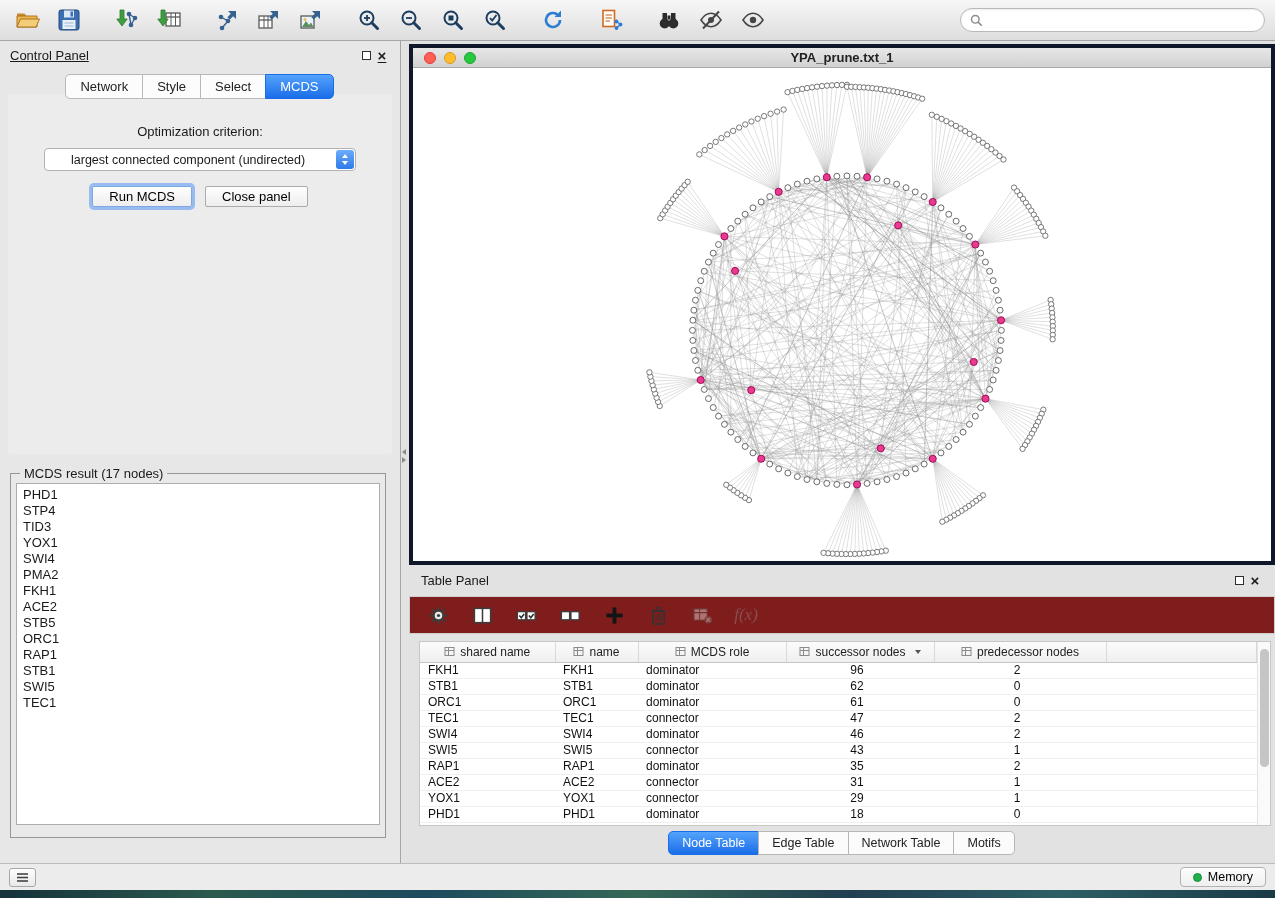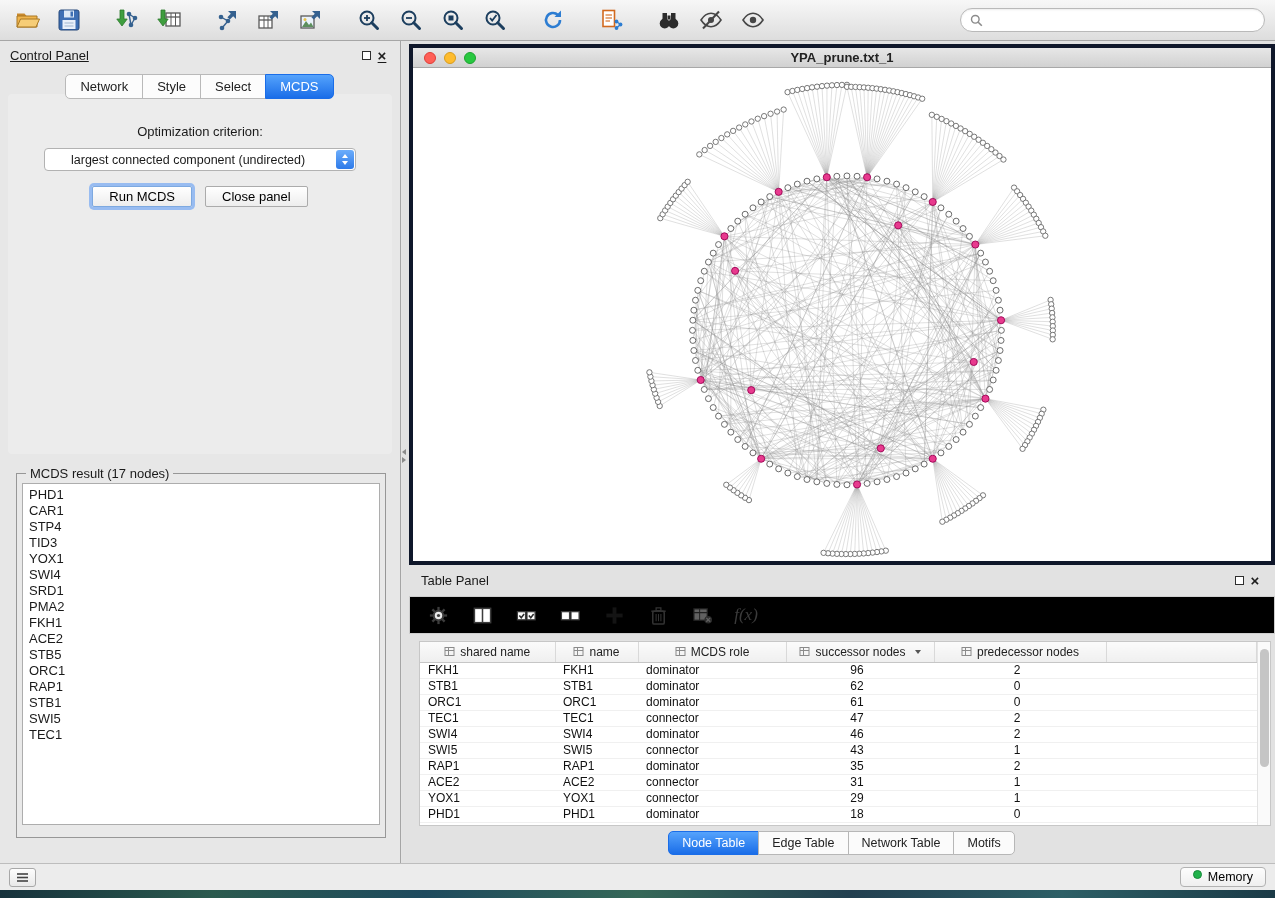--- a/index.html
+++ b/index.html
@@ -65,21 +65,21 @@
   .tri-up { width:0; height:0; border-left:3.5px solid transparent; border-right:3.5px solid transparent; border-bottom:4px solid #fff; }
   .tri-down { width:0; height:0; border-left:3.5px solid transparent; border-right:3.5px solid transparent; border-top:4px solid #fff; }
   .btn-row { display:flex; justify-content:center; gap:13px; margin-top:15px; }
   .btn {
     font-size:13px; padding:2px 16px; background:linear-gradient(#ffffff,#ededed);
     border:1px solid #ababab; border-radius:2px; font-family:"Liberation Sans",sans-serif;
   }
   .btn.focus-ring { box-shadow:0 0 0 3px rgba(108,163,245,.65); border-color:#7da9e0; }
 
   .mcds-fieldset {
-    position:absolute; left:16px; right:14px; top:425px; height:372px;
+    position:absolute; left:10px; right:14px; top:425px; height:372px;
     border:1px solid #979797; background:#e9e9e9; padding:2px 5px 6px 5px;
   }
   .mcds-fieldset legend { font-size:13px; padding:0 4px; margin-left:4px; }
   .mcds-list {
     background:#fff; border:1px solid #adadad; height:342px; overflow:hidden;
     padding:3px 0 0 6px; font-size:13px; line-height:16px;
   }
   .mcds-item { height:16px; }
 
   
@@ -106,21 +106,21 @@
   .light.green { background:#28c840; border:1px solid #1da32f; }
   .net-canvas { position:absolute; top:21px; left:0; right:0; bottom:0; background:#fff; }
   .net-canvas svg { width:100%; height:100%; display:block; }
 
   
   .table-panel { position:absolute; left:7px; top:527px; right:0; bottom:0; }
   .tp-header { height:24px; display:flex; align-items:center; padding:0 12px; font-size:13px; }
   .tp-header .ph-title { flex:1; }
   .tp-toolbar {
     position:absolute; top:28px; left:0; right:0; height:38px;
-    background:#000000; border:1px solid #cecece;
+    background:#7f1d1d; border:1px solid #cecece;
     display:flex; align-items:center; padding:0 16px; gap:20px;
   }
   .ttool { background:none; border:none; padding:0; width:24px; height:24px; display:flex; align-items:center; justify-content:center; }
   .ttool svg { width:21px; height:21px; }
   .ttool.disabled { opacity:.38; }
   .fx-label { font-family:"Liberation Serif", serif; font-style:italic; font-size:17px; color:#9b9b9b; }
 
   .tp-table-wrap {
     position:absolute; top:73px; left:10px; right:4px; bottom:37px;
     background:#fff; border:1px solid #c7c7c7; overflow:hidden;
@@ -152,21 +152,21 @@
   .statusbar {
     position:absolute; left:0; right:0; top:863px; height:27px;
     background:#ececec; border-top:1px solid #bdbdbd;
     display:flex; align-items:center; padding:0 9px;
   }
   .menu-btn {
     width:27px; height:19px; border:1px solid #a8a8a8; border-radius:3px;
     background:linear-gradient(#fdfdfd,#e9e9e9); display:flex; align-items:center; justify-content:center; padding:0;
   }
   .memory-btn {
-    margin-left:auto; display:flex; gap:6px;
+    margin-left:auto; display:flex; align-items:center; gap:6px;
     border:1px solid #b2b2b2; border-radius:4px; background:linear-gradient(#fdfdfd,#efefef);
     padding:2px 12px; font-size:12.5px;
   }
   .green-dot { width:9px; height:9px; border-radius:50%; background:#21b24b; border:1px solid #16893a; }
   .wallpaper { position:absolute; left:0; right:0; bottom:0; height:8px;
     background:linear-gradient(90deg,#16323c,#2b5a4e,#1e4a5e,#356757,#223f50,#2d5f66,#1a3a46); }
 </style>
 </head>
 <body>
 
@@ -367,26 +367,24 @@
       <div class="btn-row">
         <button class="btn focus-ring">Run MCDS</button>
         <button class="btn">Close panel</button>
       </div>
     </div>
 
     <fieldset class="mcds-fieldset">
       <legend>MCDS result (17 nodes)</legend>
       <div class="mcds-list">
           <div class="mcds-item">PHD1</div>
-          <div class="mcds-item">CAR1</div>
           <div class="mcds-item">STP4</div>
           <div class="mcds-item">TID3</div>
           <div class="mcds-item">YOX1</div>
           <div class="mcds-item">SWI4</div>
-          <div class="mcds-item">SRD1</div>
           <div class="mcds-item">PMA2</div>
           <div class="mcds-item">FKH1</div>
           <div class="mcds-item">ACE2</div>
           <div class="mcds-item">STB5</div>
           <div class="mcds-item">ORC1</div>
           <div class="mcds-item">RAP1</div>
           <div class="mcds-item">STB1</div>
           <div class="mcds-item">SWI5</div>
           <div class="mcds-item">TEC1</div>
         </div>

